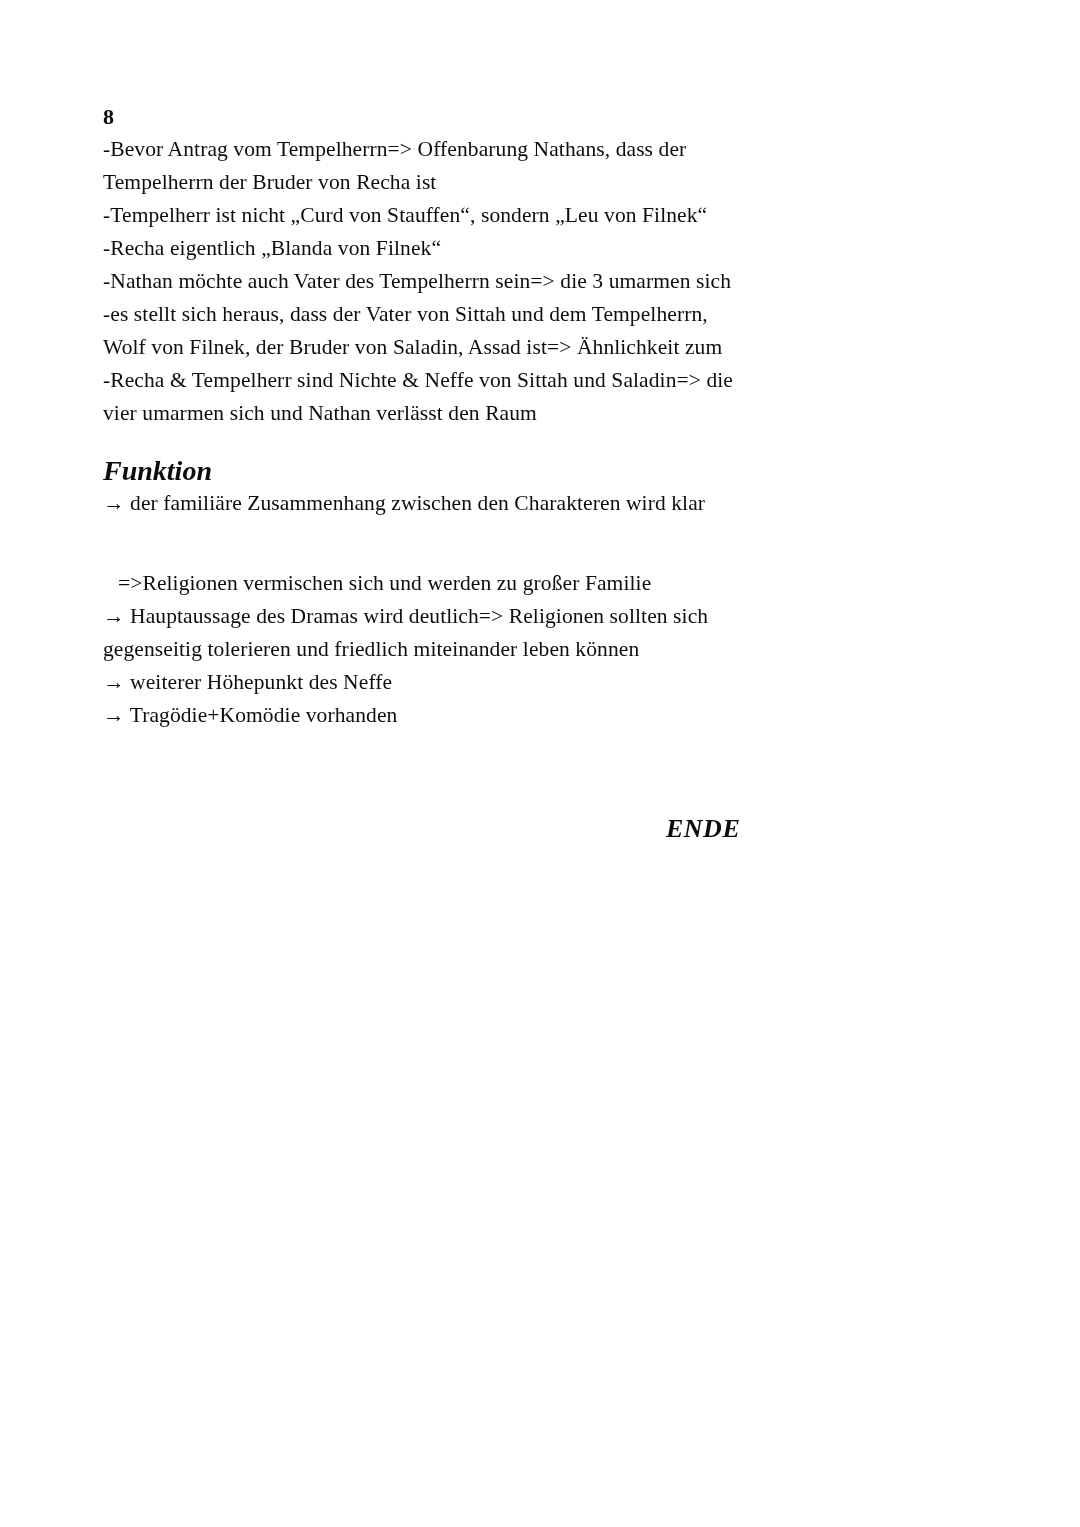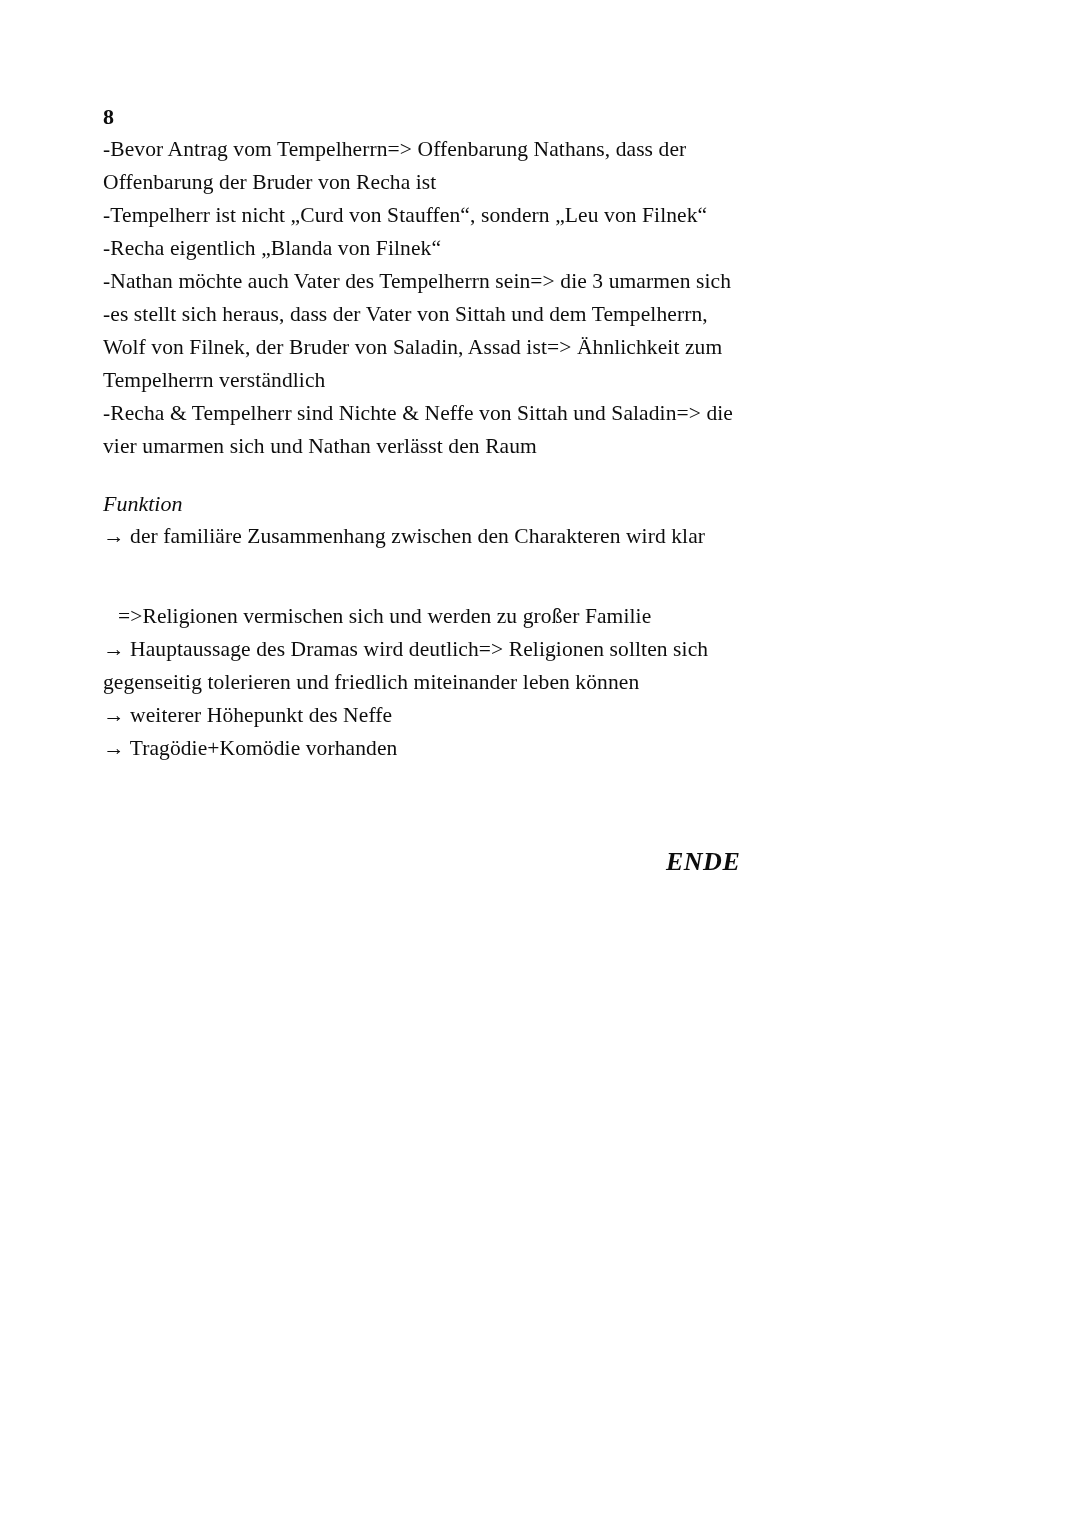--- a/index.html
+++ b/index.html
@@ -29,22 +29,22 @@
     white-space: nowrap;
     line-height: 33px;
     letter-spacing: 0.1px;
   }
   .indent-1 {
     padding-left: 15px;
     margin-top: 47px;
   }
   .funktion-heading {
     margin: 24px 0 0 0;
-    font-size: 22px;
-    font-weight: normal;
+    font-size: 28px;
+    font-weight: bold;
     font-style: italic;
     line-height: 33px;
   }
   .ende {
     margin-top: 80px;
     padding-left: 563px;
     font-size: 26px;
     font-weight: bold;
     font-style: italic;
     letter-spacing: 0.5px;
@@ -52,27 +52,26 @@
   }
 </style>
 </head>
 <body>
 
 <div class="page">
 
   <h1 class="section-number">8</h1>
 
   <div class="line">-Bevor Antrag vom Tempelherrn=&gt; Offenbarung Nathans, dass der</div>
-  <div class="line">Offenbarung der Bruder von Recha ist</div>
+  <div class="line">Tempelherrn der Bruder von Recha ist</div>
   <div class="line">-Tempelherr ist nicht „Curd von Stauffen“, sondern „Leu von Filnek“</div>
   <div class="line">-Recha eigentlich „Blanda von Filnek“</div>
   <div class="line">-Nathan möchte auch Vater des Tempelherrn sein=&gt; die 3 umarmen sich</div>
   <div class="line">-es stellt sich heraus, dass der Vater von Sittah und dem Tempelherrn,</div>
   <div class="line">Wolf von Filnek, der Bruder von Saladin, Assad ist=&gt; Ähnlichkeit zum</div>
-  <div class="line">Tempelherrn verständlich</div>
   <div class="line">-Recha &amp; Tempelherr sind Nichte &amp; Neffe von Sittah und Saladin=&gt; die</div>
   <div class="line">vier umarmen sich und Nathan verlässt den Raum</div>
 
   <h2 class="funktion-heading">Funktion</h2>
 
   <div class="line">→ der familiäre Zusammenhang zwischen den Charakteren wird klar</div>
   <div class="line indent-1">=&gt;Religionen vermischen sich und werden zu großer Familie</div>
   <div class="line">→ Hauptaussage des Dramas wird deutlich=&gt; Religionen sollten sich</div>
   <div class="line">gegenseitig tolerieren und friedlich miteinander leben können</div>
   <div class="line">→ weiterer Höhepunkt des Neffe</div>

